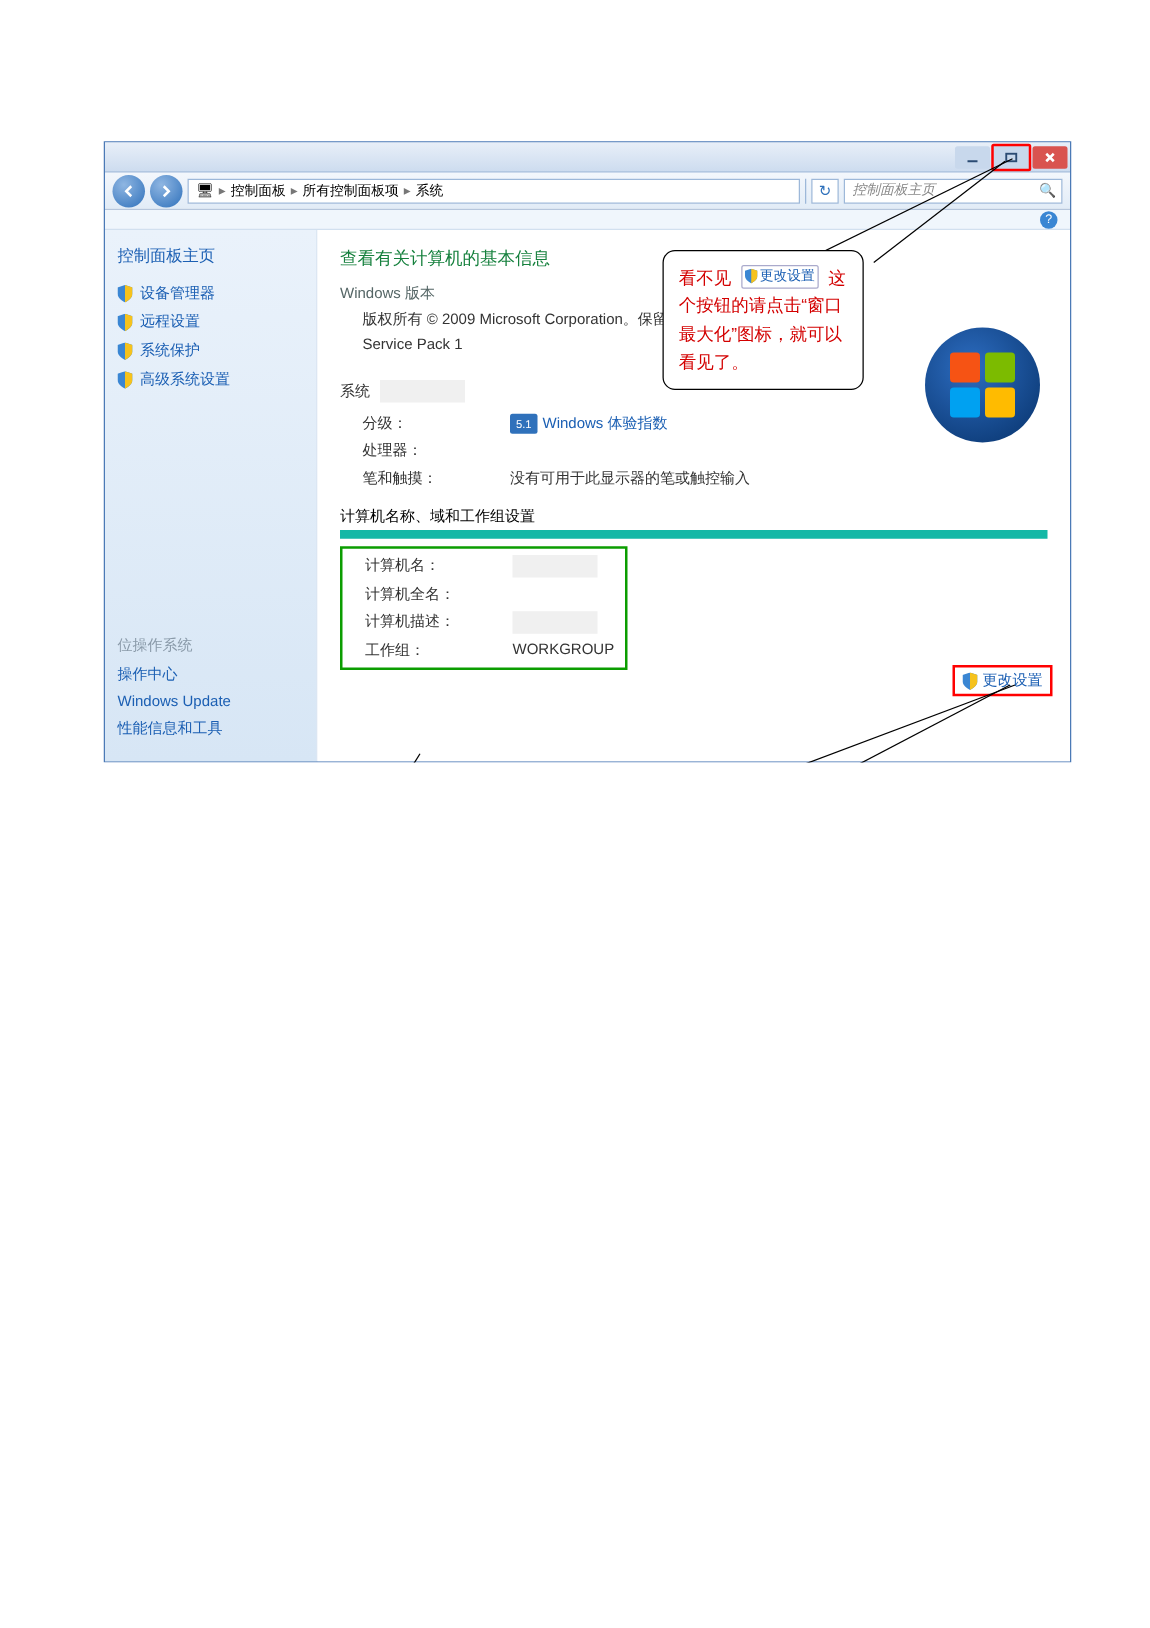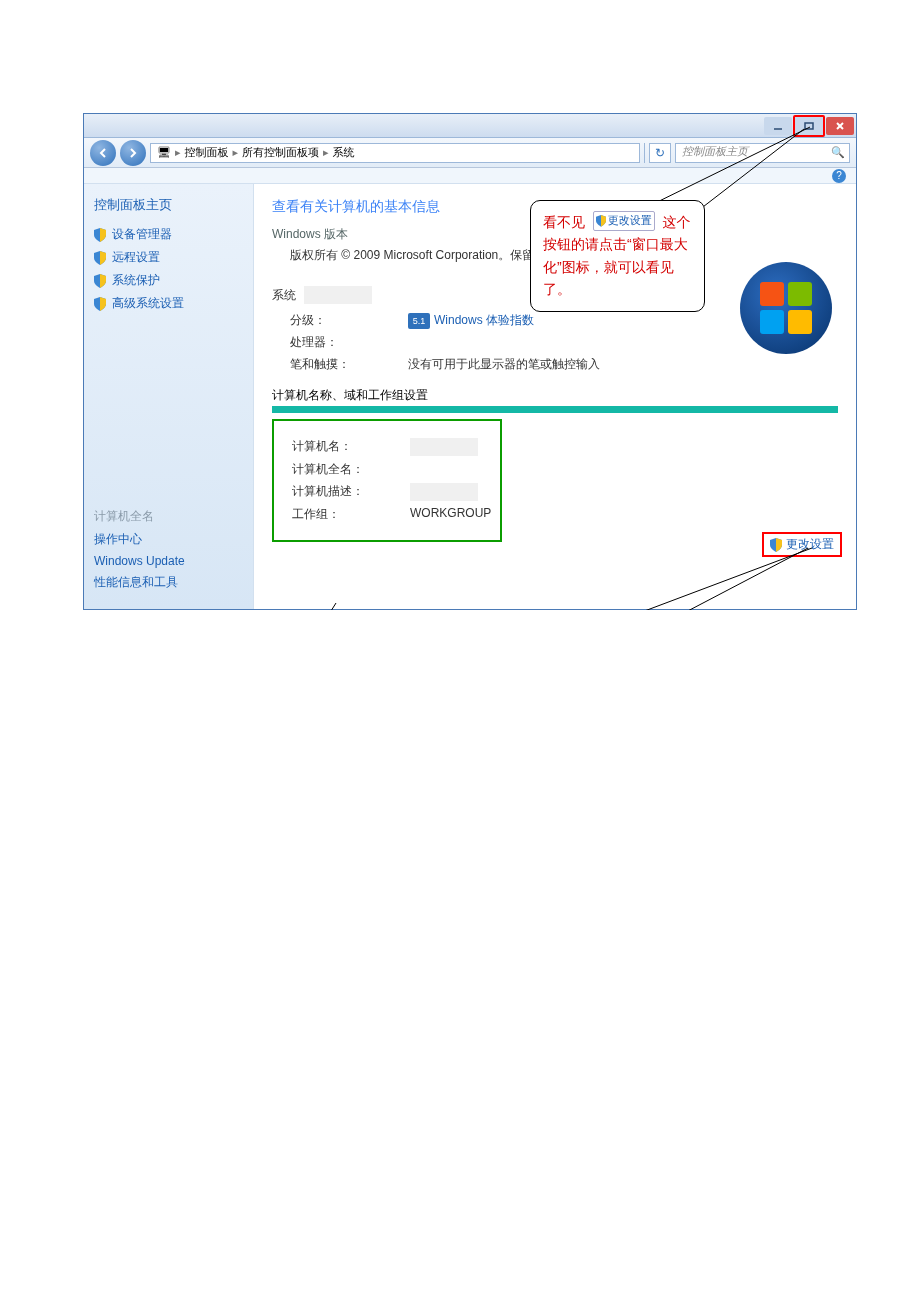--- a/index.html
+++ b/index.html
@@ -56,34 +56,34 @@
     padding: 12px 10px; border-right:1px solid #d2e0ef;
   }
   .sidebar .home{color:#1b5fb3; font-size:13px; margin-bottom:12px;}
   .sidebar .item{display:flex;align-items:center;gap:6px;margin:6px 0;font-size:12px;color:#1b5fb3;text-align:right;}
   .shield{width:12px;height:14px;display:inline-block;}
   .sidebar .sep{height:190px;}
   .sidebar .see{color:#8a9aa9;font-size:12px;margin-bottom:6px;}
   .sidebar .link{color:#1b5fb3;font-size:12px;margin:6px 0;}
   
   .main1{flex:1;padding:14px 18px;position:relative;background:#fff;}
-  .main1 h2{font-size:14px;font-weight:normal;color:#3b82f6;margin-bottom:10px;}
+  .main1 h2{font-size:14px;font-weight:normal;color:#15803d;margin-bottom:10px;}
   .main1 .sect{color:#566;}
   .main1 .row{font-size:12px;color:#333;margin:4px 0 4px 18px;}
   .blank{display:inline-block;width:68px;height:18px;background:#f0f0f0;vertical-align:middle;}
   
   .spec{margin-top:22px;}
   .spec-title{font-size:12px;color:#333;margin-bottom:8px;display:flex;align-items:center;gap:8px;}
   .kv{display:flex;font-size:12px;margin:5px 0 5px 18px;color:#333;}
   .kv .k{width:118px;}
   .kv .v a{color:#1b5fb3;text-decoration:none;}
   .badge{display:inline-flex;width:22px;height:16px;background:#2f71bb;color:#fff;font-size:9px;border-radius:2px;align-items:center;justify-content:center;margin-right:4px;}
   
   .group-title{font-size:12px;margin:14px 0 6px 0;border-bottom:7px solid #14b8a6;padding-bottom:2px;}
-  .greenbox{border:2.5px solid #0b9d00;padding:12px 0;display:inline-block;width:230px;}
+  .greenbox{border:2.5px solid #0b9d00;padding:0 0;display:inline-block;width:230px;}
   .change-btn{
     position:absolute; right:14px; top:348px;
     display:flex;align-items:center;gap:4px;
     border:2.5px solid #ff0000; padding:2px 6px;
     font-size:12px; color:#1b5fb3;
   }
   
   .winlogo { position:absolute; right:24px; top:78px; width:92px; height:92px;
     border-radius:50%; background:radial-gradient(circle at 40% 35%,#2d6dc1,#063169);
     display:flex;align-items:center;justify-content:center;}
@@ -92,21 +92,21 @@
   .fr{background:#f65314;top:0;left:0;}
   .fg{background:#7cbb00;top:0;right:0;}
   .fb{background:#00a1f1;bottom:0;left:0;}
   .fy{background:#ffbb00;bottom:0;right:0;}
   
   
   .callout {
     position:absolute; background:#fff; border:1px solid #000;
     border-radius:10px; padding:10px 12px; font-size:14px; line-height:1.6;
   }
-  .co1 { left:530px; top:200px; width:175px; color:#d30000;}
+  .co1 { left:530px; top:200px; width:161px; color:#d30000;}
   .co1 .inlinebtn{display:inline-flex;align-items:center;gap:2px;font-size:11px;color:#1b5fb3;border:1px solid #aac;padding:0 2px;border-radius:2px;}
   .co3 { left:390px; top:658px; width:230px; color:#d30000; text-align:center;}
   .co3 .g{color:#0b9d00;}
   .co2 { left:120px; top:650px; width:195px; color:#0b9d00;}
   
   .arrow{position:absolute;pointer-events:none;}
   
   
   .co4{left:100px; top:776px; width:78px; color:#000; line-height:1.9;}
   .co5{left:702px; top:778px; width:160px; color:#000;}
@@ -215,38 +215,39 @@
             <span>系统保护</span>
           </div>
       <div class="item">
             <span class="shield"><svg viewBox="0 0 12 14">
                 <path d="M6 0 L12 2 V7 C12 11 6 14 6 14 C6 14 0 11 0 7 V2 Z" fill="#3a86d3"></path>
                 <path d="M6 0 L12 2 V7 C12 11 6 14 6 14 Z" fill="#f6c21c"></path>
               </svg></span>
             <span>高级系统设置</span>
           </div>
       <div class="sep"></div>
-      <div class="see">计算机全名</div>
+      <div class="see">位操作系统</div>
       <div class="link">操作中心</div>
       <div class="link">Windows Update</div>
       <div class="link">性能信息和工具</div>
     </div>
 
     <div class="main1">
       <div class="winlogo">
             <div class="flag">
               <span class="fr"></span>
               <span class="fg"></span>
               <span class="fb"></span>
               <span class="fy"></span>
             </div>
           </div>
       <h2>查看有关计算机的基本信息</h2>
       <div class="sect">Windows 版本</div>
       <div class="row">版权所有 © 2009 Microsoft Corporation。保留所有权利。</div>
+      <div class="row">Service Pack 1</div>
 
       <div class="spec">
         <div class="spec-title">
               <span>系统</span>
               <span class="blank"></span>
             </div>
         <div class="kv">
               <div class="k">分级：</div>
               <div class="v"><span class="badge">5.1</span><a href="#">Windows 体验指数</a></div>
             </div>

